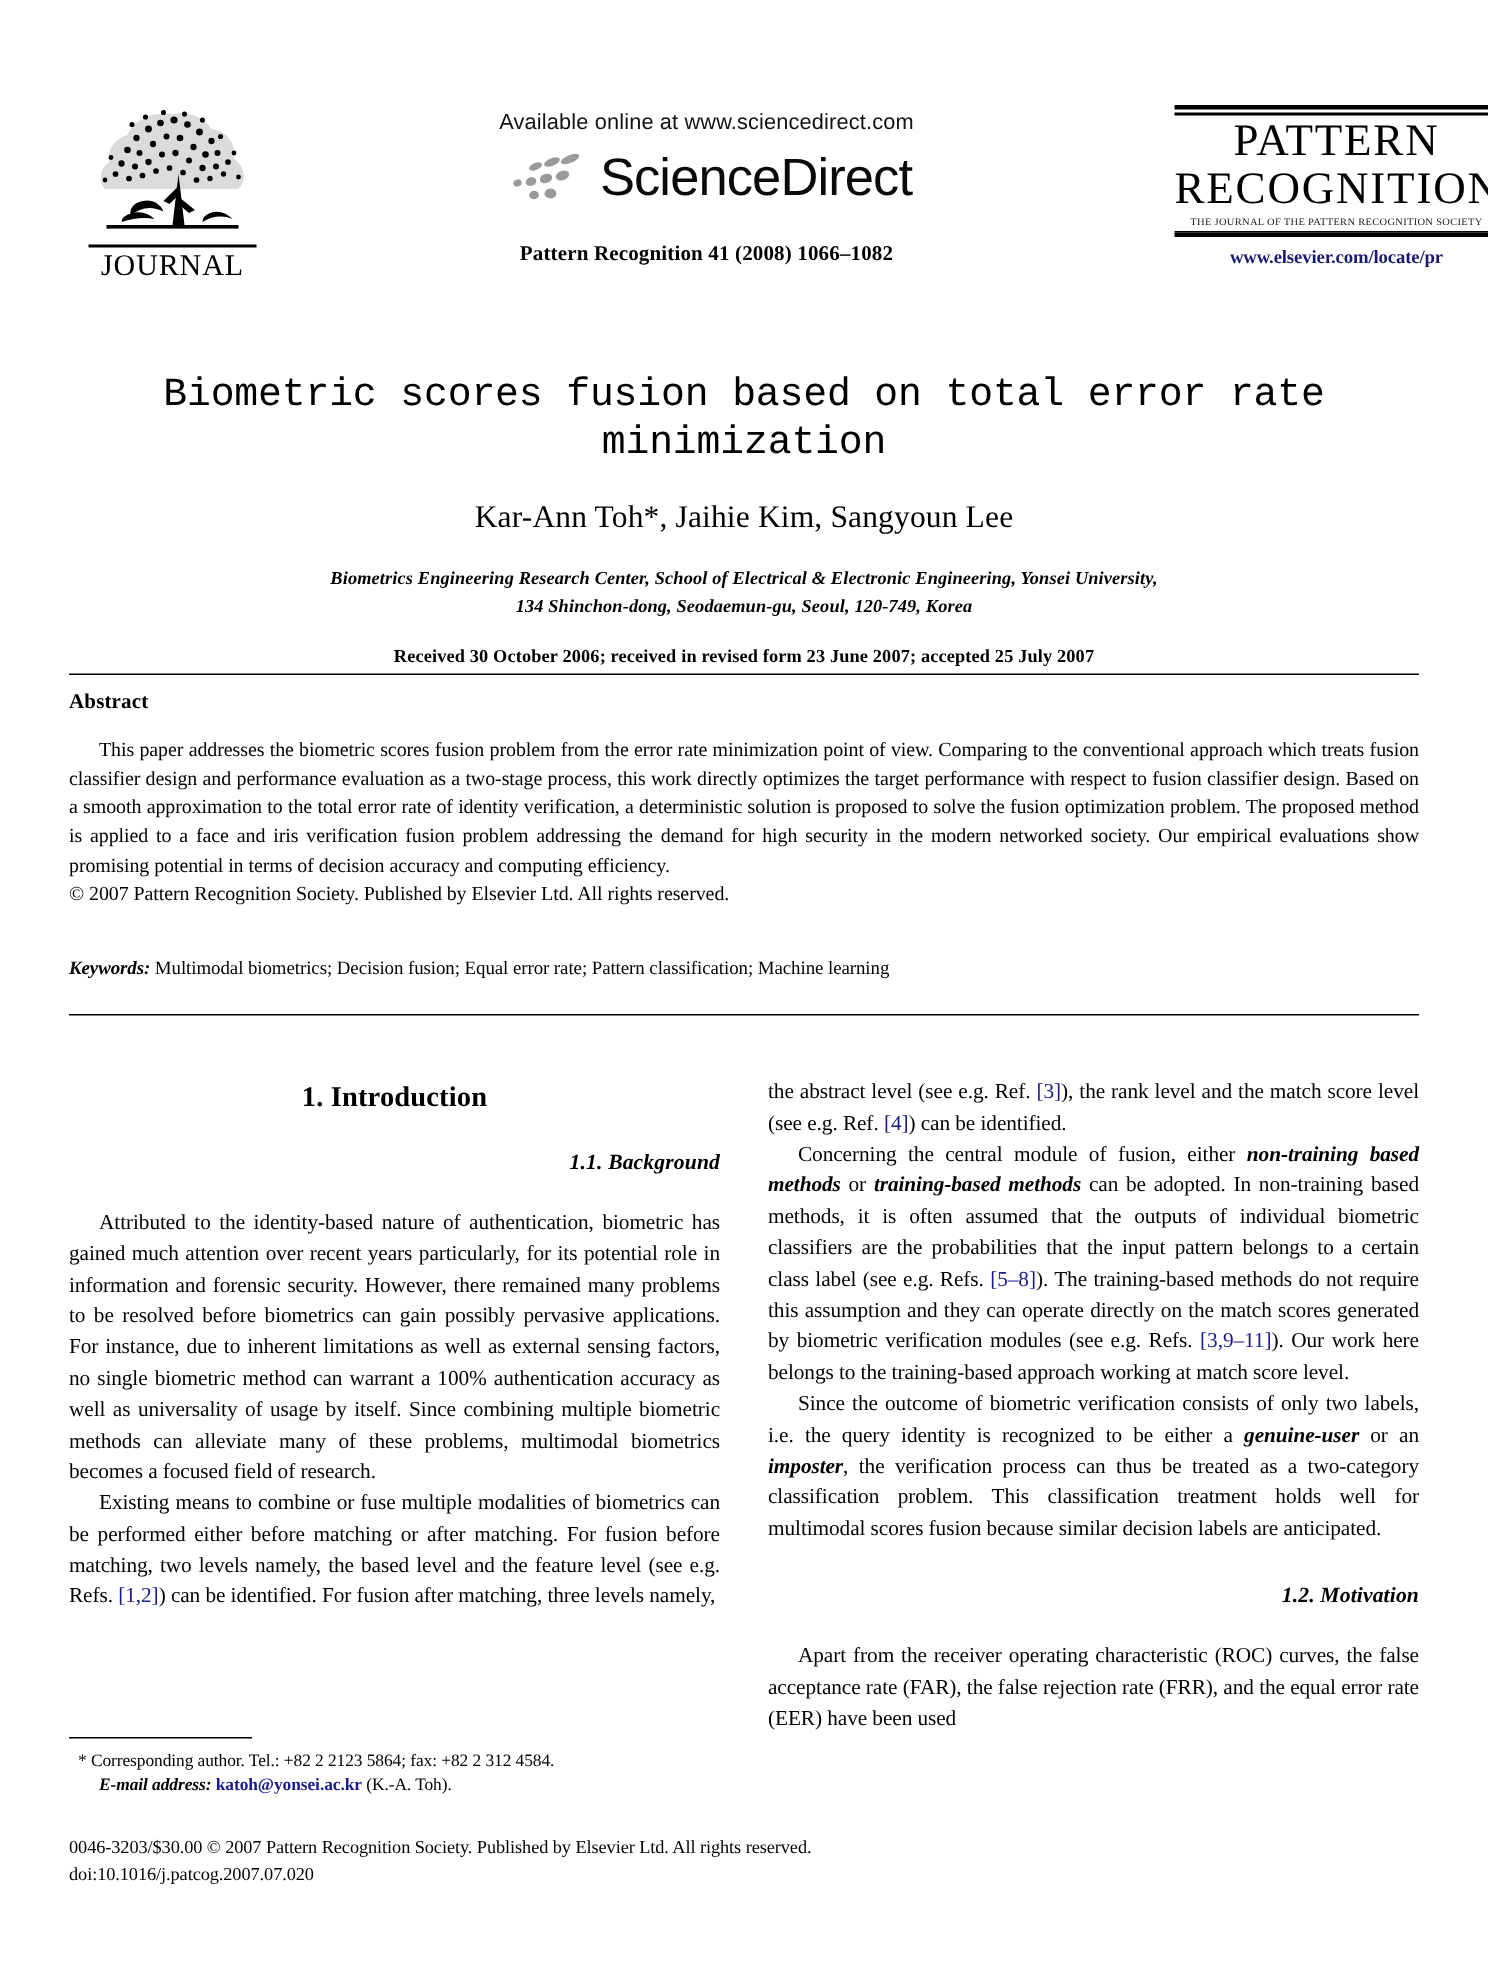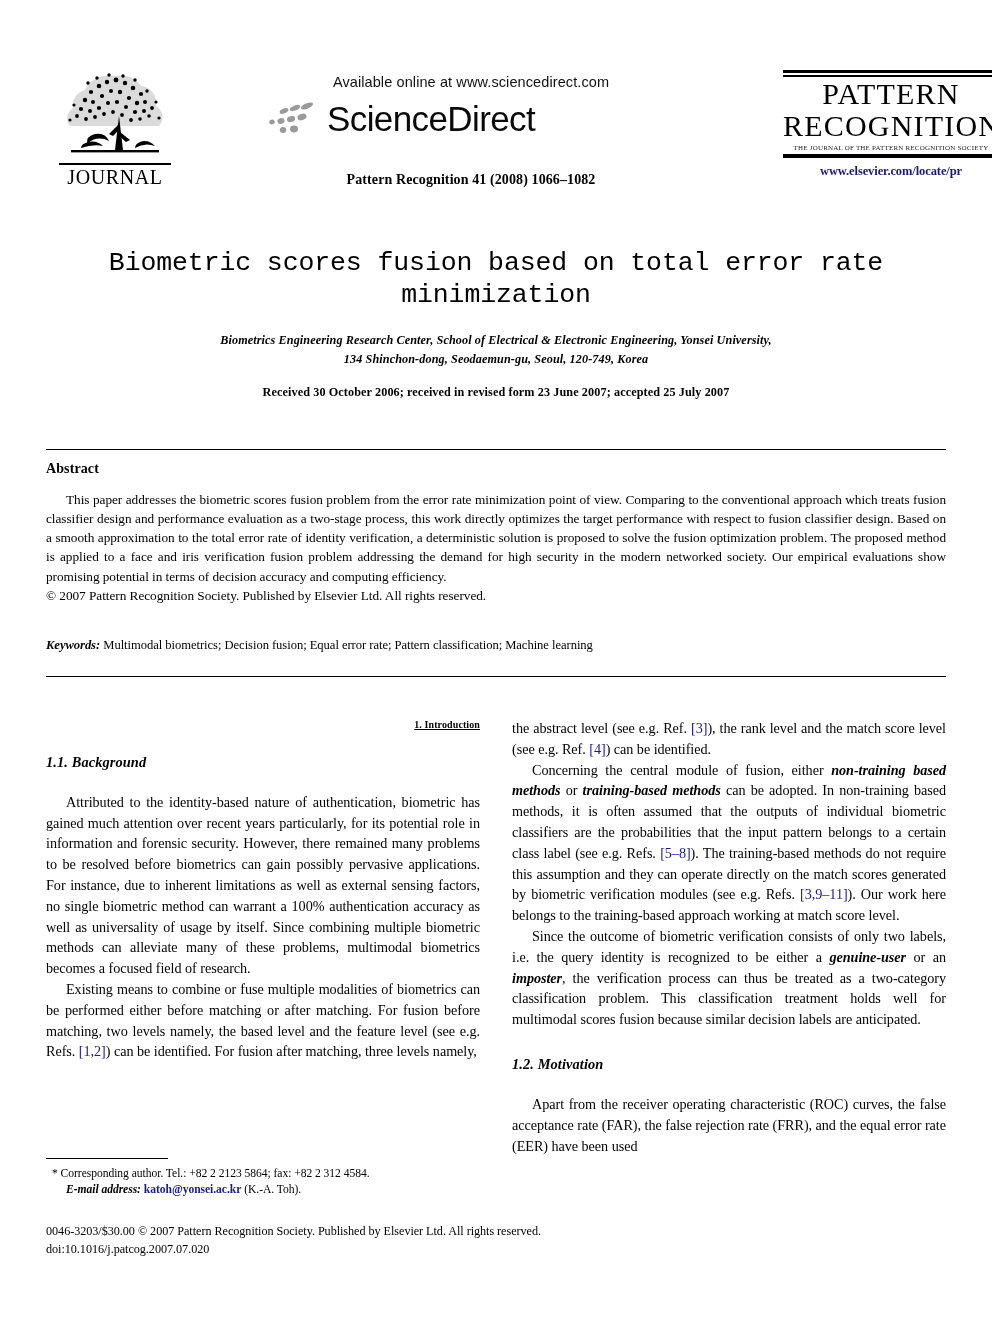--- a/index.html
+++ b/index.html
@@ -67,37 +67,37 @@
   .sd-available {
     font-family: "Liberation Sans", sans-serif;
     font-size: 14.5px;
     letter-spacing: 0.1px;
     color: #111;
   }
   .sd-logo-row {
     margin-top: 8px;
     display: flex;
     align-items: center;
-    justify-content: flex-start;
+    justify-content: center;
     gap: 4px;
   }
   .sd-swoosh {
     width: 62px;
     height: 40px;
   }
   .sd-name {
     font-family: "Liberation Sans", sans-serif;
     font-size: 35px;
     font-weight: 400;
     letter-spacing: -0.6px;
     color: #0a0a0a;
     line-height: 1;
   }
   .journal-ref {
-    margin-top: 34px;
+    margin-top: 24px;
     font-family: "Liberation Serif", serif;
     font-size: 14px;
     font-weight: bold;
     letter-spacing: 0.1px;
   }
 
   .pr-logo {
     position: absolute;
     left: 709px;
     top: 12px;
@@ -229,33 +229,32 @@
     font-family: "Liberation Serif", serif;
     font-size: 14.2px;
     line-height: 1.465;
     text-align: justify;
     letter-spacing: -0.05px;
   }
   .col.left  { left: 46px; }
   .col.right { left: 512px; }
 
   .sec-h1 {
-    font-size: 10px;
-    font-weight: bold;
+    font-size: 19px;
+    font-weight: bold;
+    margin: 0 0 19px 0;
+    text-align: center;
+    letter-spacing: 0.1px;
+  }
+  .sec-h2 {
+    font-size: 14.4px;
+    font-weight: bold;
+    font-style: italic;
     margin: 0 0 19px 0;
     text-align: right;
-    letter-spacing: 0.1px;
-    text-decoration: underline;
-  }
-  .sec-h2 {
-    font-size: 14.4px;
-    font-weight: bold;
-    font-style: italic;
-    margin: 0 0 19px 0;
-    text-align: left;
     letter-spacing: 0.1px;
   }
   .sec-h2.spaced { margin-top: 24px; }
   p.para {
     margin: 0;
     text-indent: 20px;
   }
   p.para.cont { text-indent: 0; }
   .ref-link { color: #1a1a8c; }
   em.it { font-style: italic; font-weight: bold; }
@@ -391,20 +390,21 @@
       <div class="pr-word">RECOGNITION</div>
       <div class="pr-sub">THE JOURNAL OF THE PATTERN RECOGNITION SOCIETY</div>
       <div class="pr-rule-thin"></div>
       <div class="pr-rule-thick"></div>
       <div class="pr-url">www.elsevier.com/locate/pr</div>
     </div>
   </div>
 
   <div class="title-block">
     <div class="paper-title">Biometric scores fusion based on total error rate minimization</div>
+    <div class="authors">Kar-Ann Toh*, Jaihie Kim, Sangyoun Lee</div>
     <div class="affiliation">
       <div>Biometrics Engineering Research Center, School of Electrical &amp; Electronic Engineering, Yonsei University,</div>
       <div>134 Shinchon-dong, Seodaemun-gu, Seoul, 120-749, Korea</div>
     </div>
     <div class="received">Received 30 October 2006; received in revised form 23 June 2007; accepted 25 July 2007</div>
   </div>
 
   <div class="hrule r1"></div>
 
   <div class="abstract-block">

